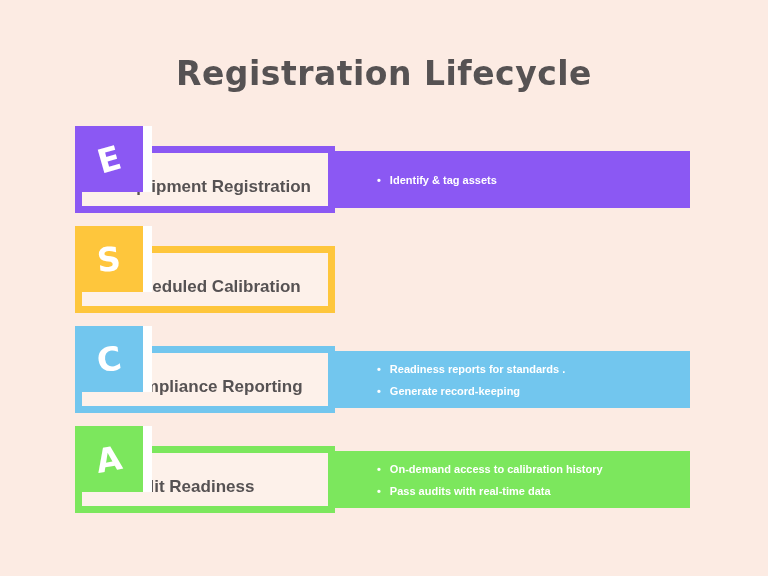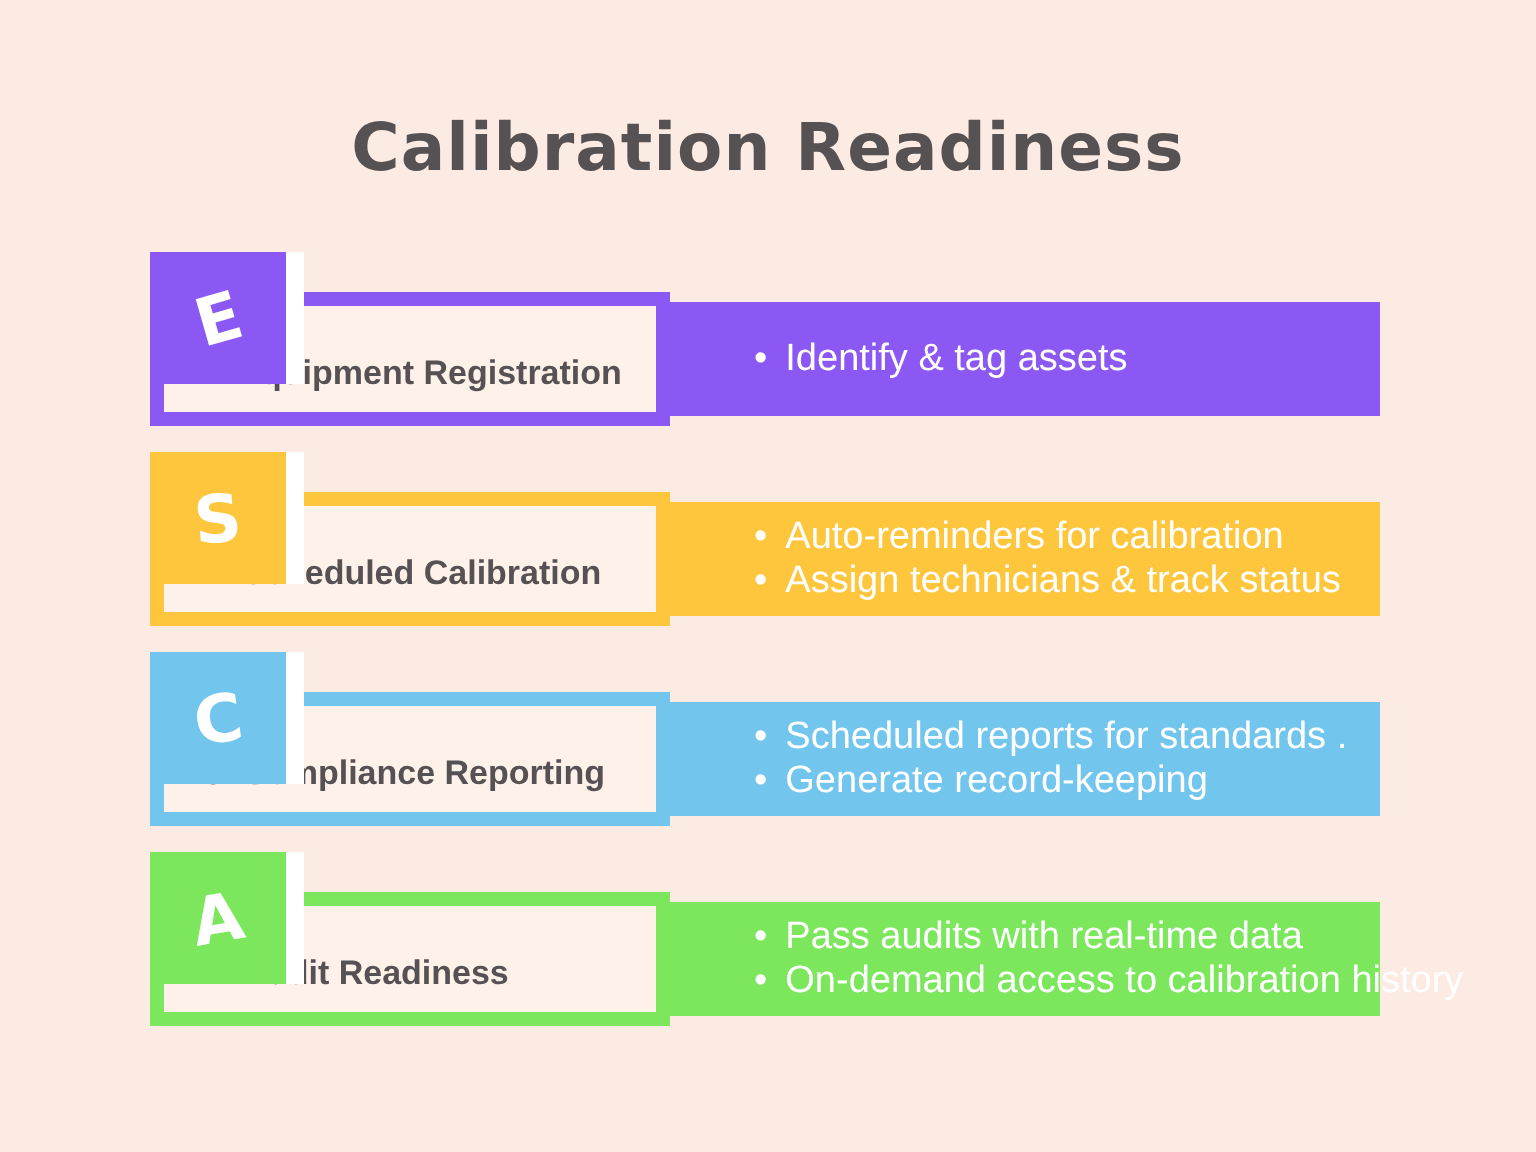--- a/index.html
+++ b/index.html
@@ -43,78 +43,74 @@
   .row:nth-child(3) .letter { transform:rotate(-8deg); }
   .row:nth-child(4) .letter { transform:rotate(-10deg); }
 
   .bullets {
     position:absolute; left:260px; top:25px; width:355px; height:57px;
     background:var(--accent); box-sizing:border-box;
     display:flex; flex-direction:column; justify-content:center;
     padding-left:42px; gap:2px;
   }
   .bullet-line {
-    font-weight:400; font-size:19px; line-height:20px;
+    font-weight:700; font-size:11px; line-height:20px;
     color:#ffffff; white-space:nowrap;
   }
   .bullet-line::before { content:"•"; margin-right:9px; }
 </style>
 </head>
 <body>
 
 <div class="canvas" style="background: rgb(252, 235, 227);">
-  <h1 class="title" style="color: rgb(86, 82, 83);">Calibration Readiness</h1>
+  <h1 class="title" style="color: rgb(86, 82, 83);">Registration Lifecycle</h1>
 
   <div class="rows">
 
     <div class="row" style="--accent: #8B58F3;">
       <div class="bullets">
         <div class="bullet-line">Identify &amp; tag assets</div>
       </div>
       <div class="titlebox">
         <span class="step-num">1.</span>
         <span class="step-title">Equipment Registration</span>
       </div>
       <div class="badge">
         <span class="letter">E</span>
       </div>
     </div>
 
     <div class="row" style="--accent: #FEC63C;">
-      <div class="bullets">
-        <div class="bullet-line">Auto-reminders for calibration</div>
-        <div class="bullet-line">Assign technicians &amp; track status</div>
-      </div>
       <div class="titlebox">
         <span class="step-num">2.</span>
         <span class="step-title">Scheduled Calibration</span>
       </div>
       <div class="badge">
         <span class="letter">S</span>
       </div>
     </div>
 
     <div class="row" style="--accent: #72C6EE;">
       <div class="bullets">
-        <div class="bullet-line">Scheduled reports for standards .</div>
+        <div class="bullet-line">Readiness reports for standards .</div>
         <div class="bullet-line">Generate record-keeping</div>
       </div>
       <div class="titlebox">
         <span class="step-num">3.</span>
         <span class="step-title">Compliance Reporting</span>
       </div>
       <div class="badge">
         <span class="letter">C</span>
       </div>
     </div>
 
     <div class="row" style="--accent: #7CE75D;">
       <div class="bullets">
+        <div class="bullet-line">On-demand access to calibration history</div>
         <div class="bullet-line">Pass audits with real-time data</div>
-        <div class="bullet-line">On-demand access to calibration history</div>
       </div>
       <div class="titlebox">
         <span class="step-num">4.</span>
         <span class="step-title">Audit Readiness</span>
       </div>
       <div class="badge">
         <span class="letter">A</span>
       </div>
     </div>
 

